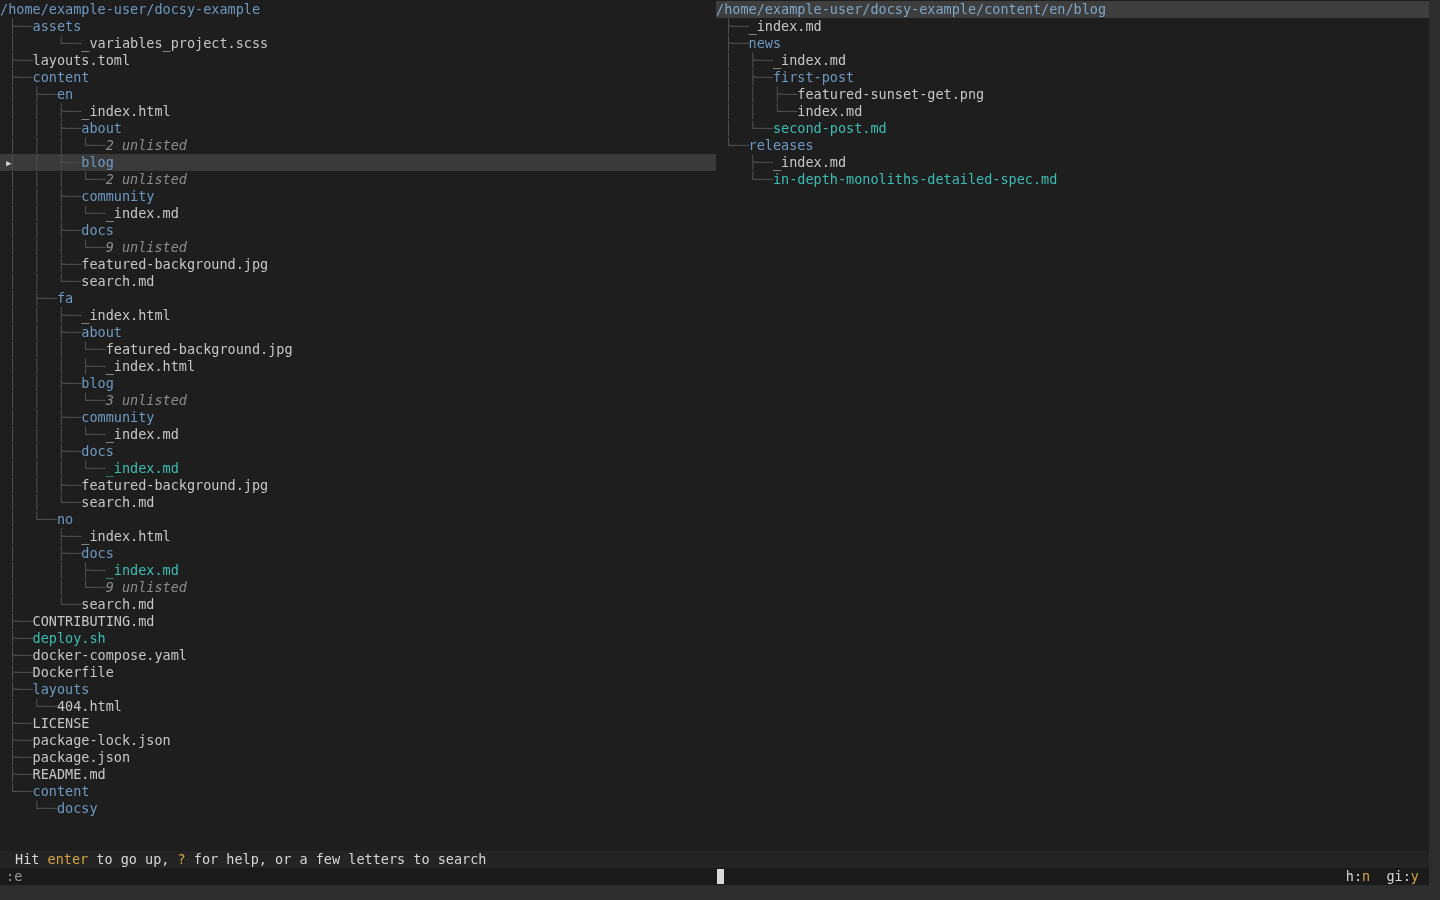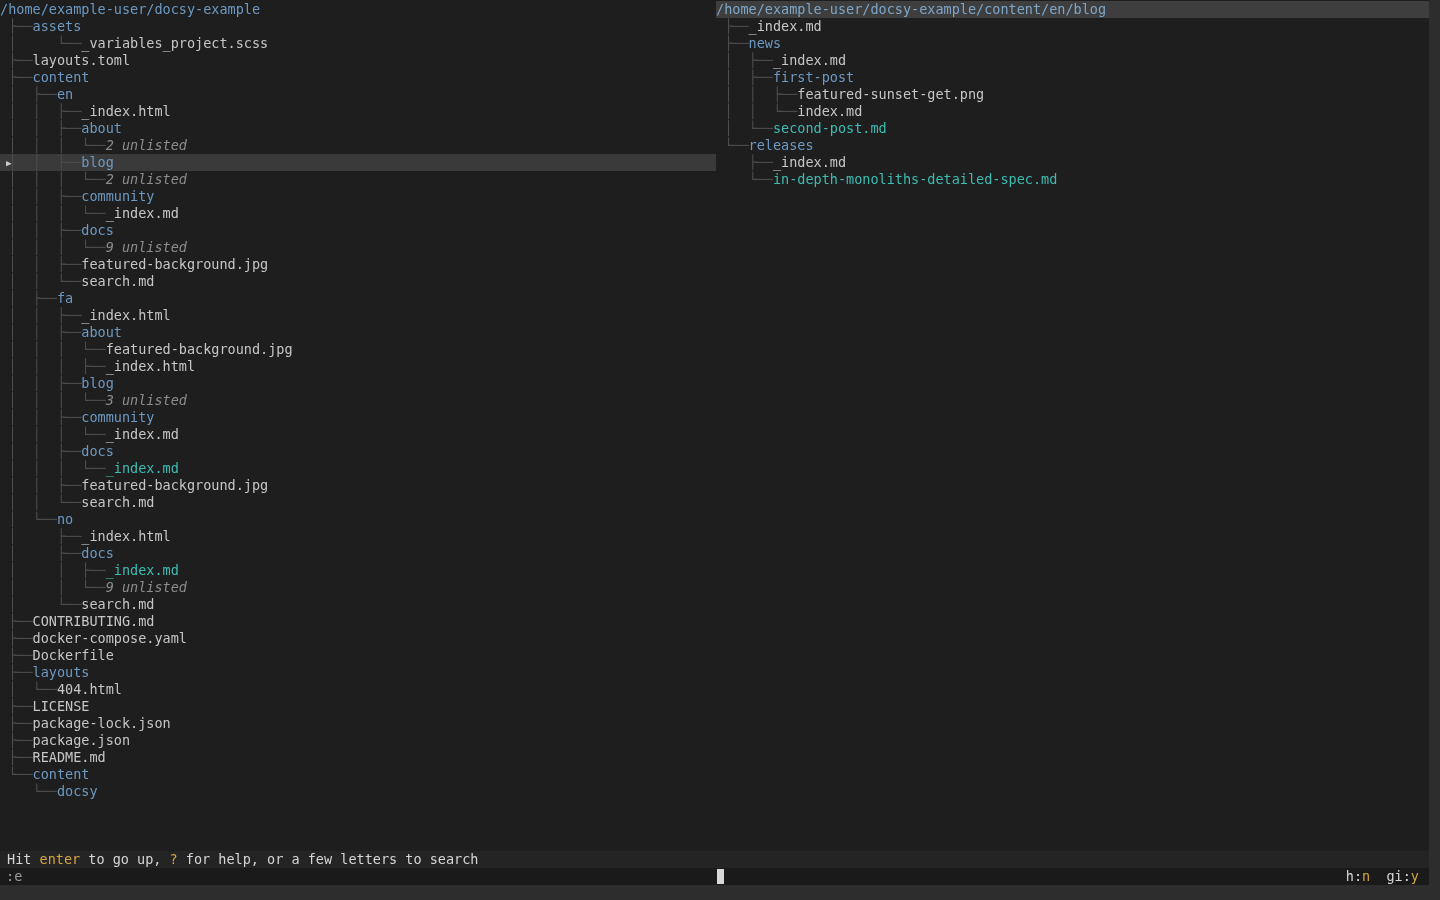--- a/index.html
+++ b/index.html
@@ -17,21 +17,21 @@
   .row{position:relative;height:17px;white-space:pre;}
   .row .prefix{color:var(--tree,#4d4d4d);}
   .row .name.dir{color:var(--dir,#6d99c2);}
   .row .name.file{color:var(--file,#c6c6c6);}
   .row .name.special{color:var(--special,#3cbdb3);}
   .row .name.unlisted{color:var(--unlisted,#8c8c8c);font-style:italic;}
   .row.selected{background:var(--selected-bg,#3a3a3a);}
   .arrow{position:absolute;left:6px;top:1px;font-size:9px;color:#cfcfcf;}
   .status-row{
     position:absolute;top:851px;left:0;width:1429px;height:17px;box-sizing:border-box;
-    background:var(--status-bg,#242424);padding-left:7px;white-space:pre;
+    background:var(--status-bg,#242424);padding-left:15px;white-space:pre;
     color:var(--status-text,#d6d6d6);
   }
   .hint{color:var(--yellow,#d3a63e);}
   .input-row{
     position:absolute;top:868px;left:0;width:1429px;height:17px;box-sizing:border-box;
     background:var(--input-bg,#1a1a1a);display:flex;justify-content:space-between;
     padding:0 10px 0 6px;white-space:pre;
   }
   .input-left{color:var(--input-text,#9a9a9a);}
   .flags{color:var(--status-text,#d6d6d6);}
@@ -77,20 +77,21 @@
         <div class="row"><span class="prefix"> │  │  │  └──</span><span class="name special">_index.md</span></div>
         <div class="row"><span class="prefix"> │  │  ├──</span><span class="name file">featured-background.jpg</span></div>
         <div class="row"><span class="prefix"> │  │  └──</span><span class="name file">search.md</span></div>
         <div class="row"><span class="prefix"> │  └──</span><span class="name dir">no</span></div>
         <div class="row"><span class="prefix"> │     ├──</span><span class="name file">_index.html</span></div>
         <div class="row"><span class="prefix"> │     ├──</span><span class="name dir">docs</span></div>
         <div class="row"><span class="prefix"> │     │  ├──</span><span class="name special">_index.md</span></div>
         <div class="row"><span class="prefix"> │     │  └──</span><span class="name unlisted">9 unlisted</span></div>
         <div class="row"><span class="prefix"> │     └──</span><span class="name file">search.md</span></div>
         <div class="row"><span class="prefix"> ├──</span><span class="name file">CONTRIBUTING.md</span></div>
+        <div class="row"><span class="prefix"> ├──</span><span class="name special">deploy.sh</span></div>
         <div class="row"><span class="prefix"> ├──</span><span class="name file">docker-compose.yaml</span></div>
         <div class="row"><span class="prefix"> ├──</span><span class="name file">Dockerfile</span></div>
         <div class="row"><span class="prefix"> ├──</span><span class="name dir">layouts</span></div>
         <div class="row"><span class="prefix"> │  └──</span><span class="name file">404.html</span></div>
         <div class="row"><span class="prefix"> ├──</span><span class="name file">LICENSE</span></div>
         <div class="row"><span class="prefix"> ├──</span><span class="name file">package-lock.json</span></div>
         <div class="row"><span class="prefix"> ├──</span><span class="name file">package.json</span></div>
         <div class="row"><span class="prefix"> ├──</span><span class="name file">README.md</span></div>
         <div class="row"><span class="prefix"> └──</span><span class="name dir">content</span></div>
         <div class="row"><span class="prefix">    └──</span><span class="name dir">docsy</span></div>

